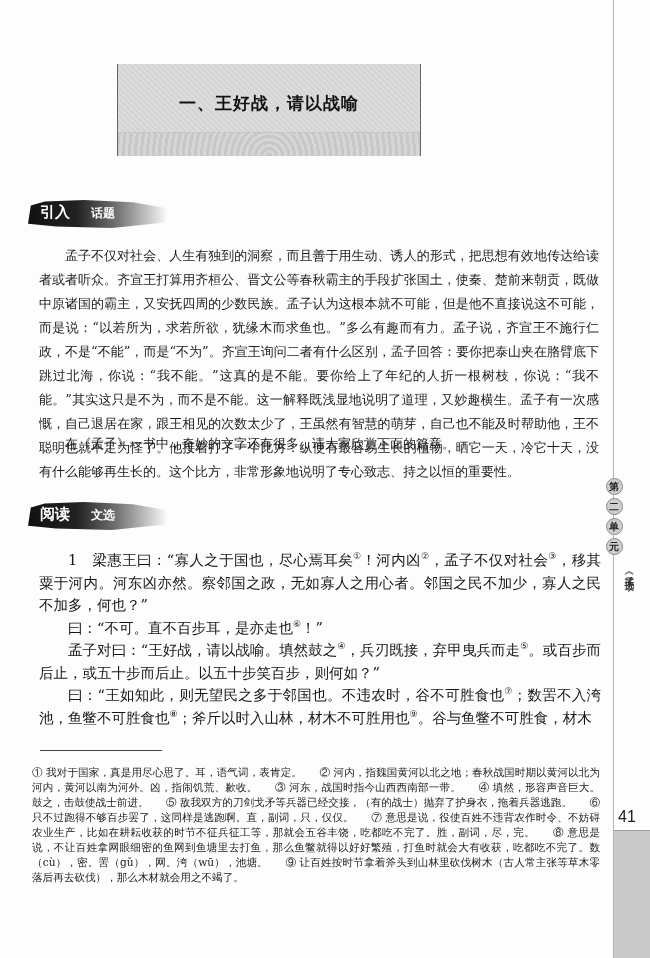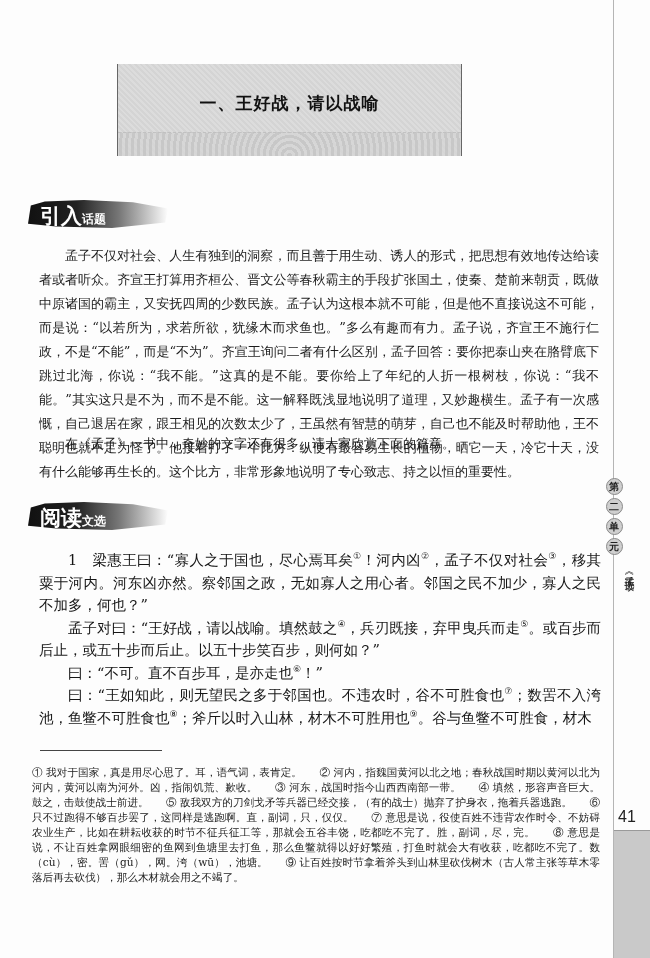--- a/index.html
+++ b/index.html
@@ -11,35 +11,35 @@
     
     .margin-rule { position: absolute; left: 613px; top: 0; width: 1px; height: 958px; background: #b5b5b5; }
     .margin-tab { position: absolute; left: 614px; top: 830px; width: 36px; height: 128px; background: #c9c9c9; border-top: 1px solid #9a9a9a; }
     .page-number { position: absolute; left: 618px; top: 808px; font-family: "Liberation Sans", sans-serif; font-size: 16px; color: #222; }
 
     .unit-marks { position: absolute; left: 604px; top: 478px; width: 20px; display: flex; flex-direction: column; align-items: center; gap: 3px; }
     .unit-mark { width: 17px; height: 17px; border-radius: 50%; background: #cfcfcf; border: 1px solid #8a8a8a; font-size: 10px; line-height: 15px; text-align: center; font-weight: bold; color: #222; }
     .unit-book { position: absolute; left: 621px; top: 568px; width: 14px; font-size: 10px; line-height: 12px; writing-mode: vertical-rl; color: #222; letter-spacing: 1px; }
 
     
-    .title-banner { position: absolute; left: 117px; top: 64px; width: 345px; height: 92px;
+    .title-banner { position: absolute; left: 117px; top: 64px; width: 304px; height: 92px;
       background: repeating-linear-gradient(45deg, #d4d4d4 0 2px, #dcdcdc 2px 4px), #d8d8d8;
       border-left: 1px solid #666; border-right: 1px solid #666; overflow: hidden; }
     .title-banner .clouds { position: absolute; left: 0; bottom: 0; width: 100%; height: 24px;
       background: repeating-radial-gradient(circle at 50% 100%, #c4c4c4 0 3px, #d6d6d6 3px 6px); opacity: 0.8;
       border-top: 1px dashed #bcbcbc; }
     .title-text { position: absolute; left: 0; top: 28px; width: 100%; text-align: center; font-size: 17px; font-weight: bold; color: #111; letter-spacing: 1px; }
 
     
     .brush { position: absolute; left: 28px; width: 140px; height: 28px;
       background: linear-gradient(90deg, #111 0%, #222 35%, #777 65%, rgba(255,255,255,0) 100%);
       clip-path: polygon(2% 20%, 12% 5%, 40% 0%, 75% 8%, 100% 30%, 98% 80%, 60% 100%, 20% 95%, 0% 85%); }
     .brush-label { position: absolute; color: #fff; font-weight: bold; }
-    .brush-label .big { font-size: 21px; }
-    .brush-label .small { font-size: 12px; }
+    .brush-label .big { font-size: 15px; }
+    .brush-label .small { font-size: 12px; margin-left: 21px; }
 
     
     .para { position: absolute; left: 39px; width: 560px; font-size: 13px; line-height: 24px; text-align: justify; text-indent: 26px; color: #1c1c1c; }
     .reading { position: absolute; left: 39px; width: 562px; font-size: 14.5px; line-height: 22.5px; text-align: justify; color: #161616; }
     .reading p { text-indent: 29px; }
     sup.fn { font-size: 9px; vertical-align: super; line-height: 0; }
 
     .foot-rule { position: absolute; left: 40px; top: 750px; width: 122px; height: 1px; background: #444; }
     .footnotes { position: absolute; left: 32px; top: 765px; width: 568px; font-size: 10.6px; line-height: 15px; text-align: justify; color: #222; }
     .footnotes .note { margin-right: 14px; }
@@ -77,24 +77,24 @@
   <div class="brush" style="top:502px;"></div>
   <div class="brush-label" style="left:40px; top:504px;">
     <span class="big">阅读</span><span class="small">文选</span>
   </div>
 
   <div class="reading" style="top:549px;">
     <p>
       <span>1　梁惠王曰：“寡人之于国也，尽心焉耳矣</span><sup class="fn">①</sup><span>！河内凶</span><sup class="fn">②</sup><span>，孟子不仅对社会</span><sup class="fn">③</sup><span>，移其粟于河内。河东凶亦然。察邻国之政，无如寡人之用心者。邻国之民不加少，寡人之民不加多，何也？”</span>
     </p>
     <p>
-      <span>孟子对曰：“王好战，请以战喻。填然鼓之</span><sup class="fn">④</sup><span>，兵刃既接，弃甲曳兵而走</span><sup class="fn">⑤</sup><span>。或百步而后止，或五十步而后止。以五十步笑百步，则何如？”</span>
+      <span>曰：“不可。直不百步耳，是亦走也</span><sup class="fn">⑥</sup><span>！”</span>
     </p>
     <p>
-      <span>曰：“不可。直不百步耳，是亦走也</span><sup class="fn">⑥</sup><span>！”</span>
+      <span>孟子对曰：“王好战，请以战喻。填然鼓之</span><sup class="fn">④</sup><span>，兵刃既接，弃甲曳兵而走</span><sup class="fn">⑤</sup><span>。或百步而后止，或五十步而后止。以五十步笑百步，则何如？”</span>
     </p>
     <p>
       <span>曰：“王如知此，则无望民之多于邻国也。不违农时，谷不可胜食也</span><sup class="fn">⑦</sup><span>；数罟不入洿池，鱼鳖不可胜食也</span><sup class="fn">⑧</sup><span>；斧斤以时入山林，材木不可胜用也</span><sup class="fn">⑨</sup><span>。谷与鱼鳖不可胜食，材木</span>
     </p>
   </div>
 
   <div class="foot-rule"></div>
 
   <div class="footnotes">
     <span class="note">① 我对于国家，真是用尽心思了。耳，语气词，表肯定。</span>

